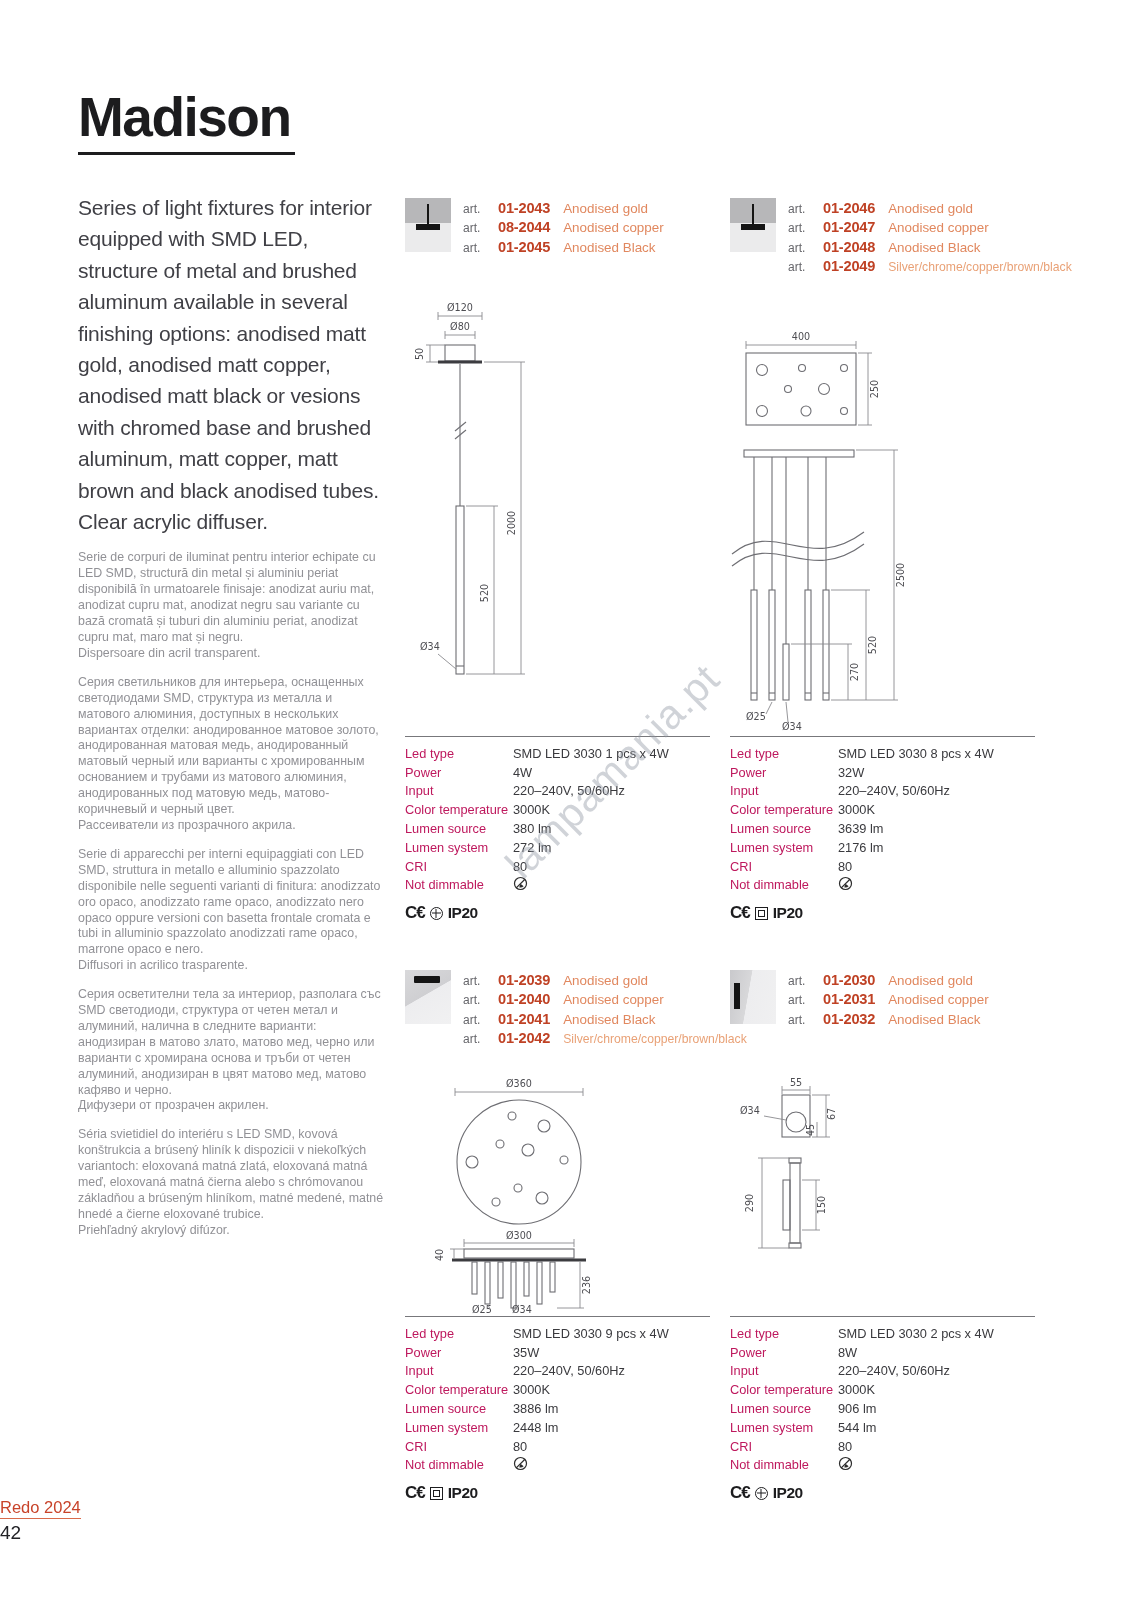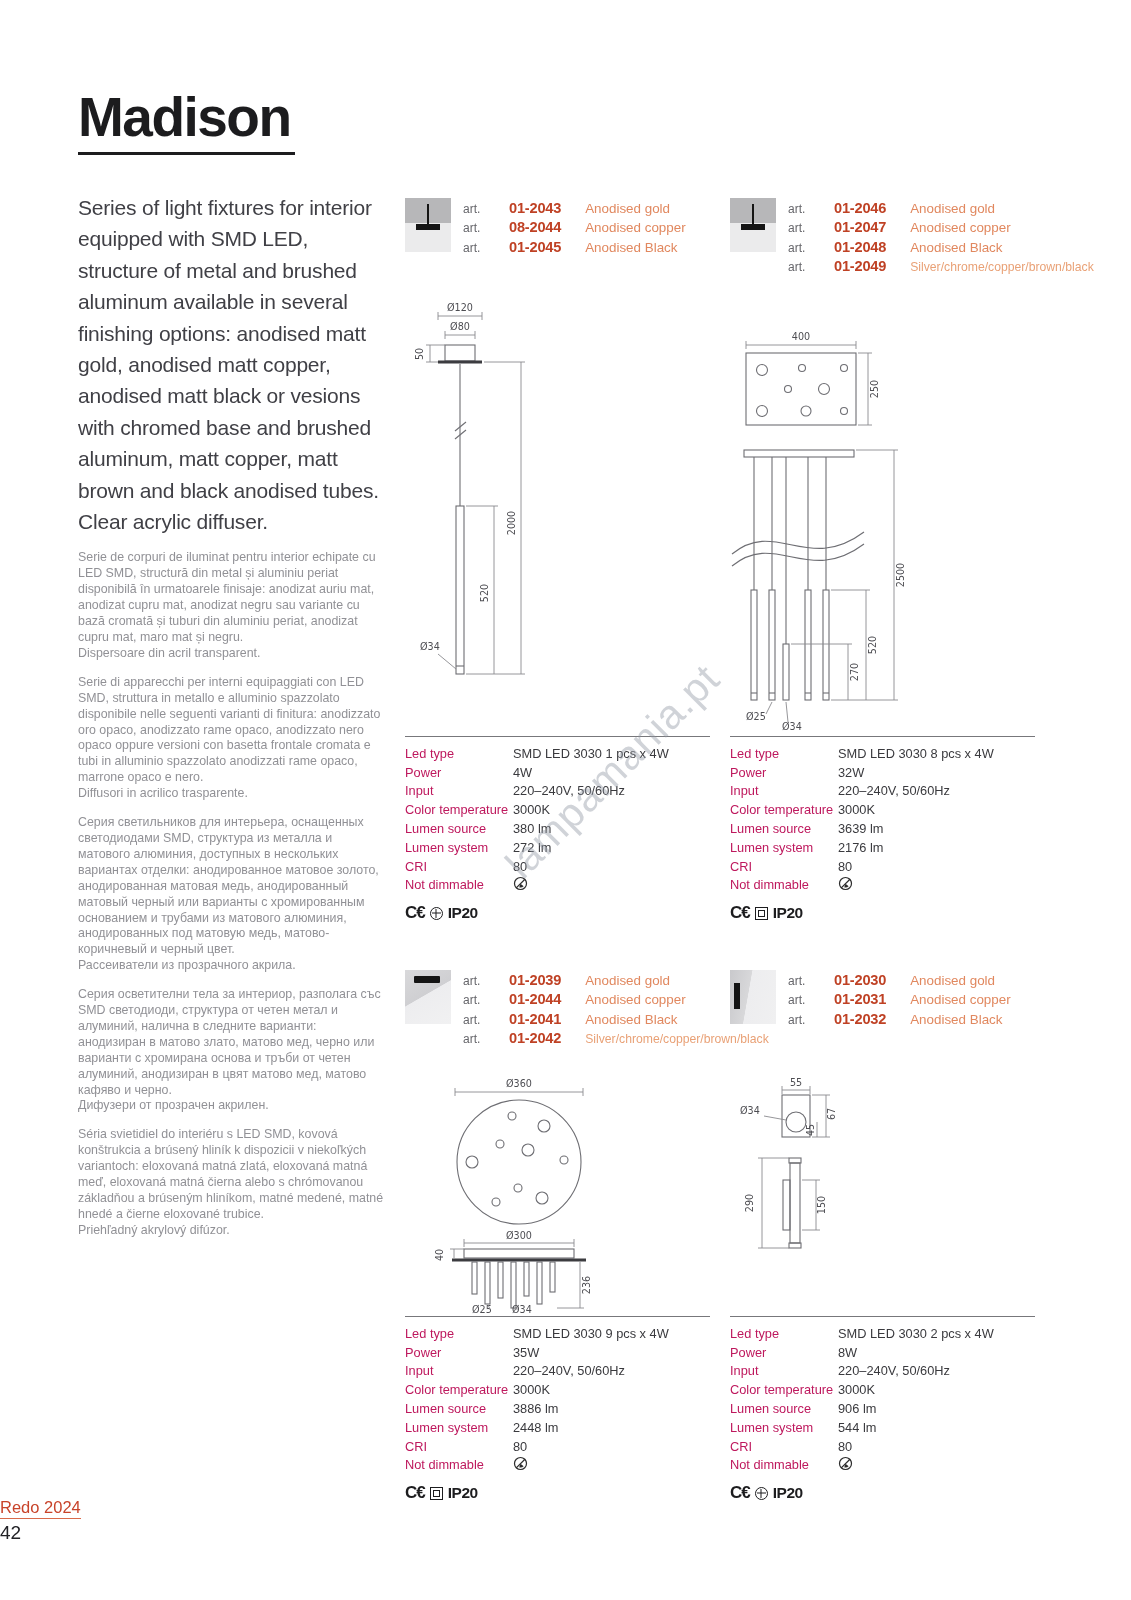--- a/index.html
+++ b/index.html
@@ -19,21 +19,21 @@
   .prod-header{position:absolute;display:flex;gap:12px;}
   .thumb{width:46px;height:54px;position:relative;flex:0 0 auto;}
   .thumb.pendant{background:linear-gradient(180deg,#b7b7b9 0%,#b7b7b9 47%,#ebebec 47%,#ebebec 100%);}
   .thumb.pendant::before{content:"";position:absolute;left:22px;top:6px;width:2px;height:21px;background:#141414;}
   .thumb.pendant::after{content:"";position:absolute;left:11px;top:26px;width:24px;height:6px;background:#141414;}
   .thumb.ceiling{background:linear-gradient(150deg,#d9d9db 0%,#cfcfd2 45%,#ededef 46%,#f1f1f2 100%);}
   .thumb.ceiling::before{content:"";position:absolute;left:9px;top:6px;width:26px;height:7px;background:#141414;border-radius:1px;}
   .thumb.wall{background:linear-gradient(100deg,#c9c9cc 0%,#d8d8da 40%,#ededef 41%,#f0f0f1 100%);}
   .thumb.wall::before{content:"";position:absolute;left:4px;top:13px;width:6px;height:26px;background:#141414;}
   .art-list{display:flex;flex-direction:column;justify-content:flex-start;padding-top:2px;}
-  .art-row{display:flex;align-items:baseline;gap:24px;height:19.3px;white-space:nowrap;}
+  .art-row{display:flex;align-items:baseline;gap:13px;height:19.3px;white-space:nowrap;}
   .art-lbl{font-size:12px;color:#66666b;width:22px;}
   .art-code{font-size:14.6px;font-weight:700;color:#bf4124;letter-spacing:-0.2px;}
   .art-finish{font-size:13.4px;color:#e1885f;}
   .art-finish.long{font-size:12.2px;color:#e9a176;}
 
   
   .spec-table{position:absolute;width:305px;border-top:1px solid #77777b;padding-top:7px;}
   .spec-row{display:flex;align-items:center;height:18.8px;}
   .spec-label{width:108px;font-size:12.8px;color:#be185d;flex:0 0 auto;}
   .spec-value{font-size:12.8px;color:#3a3a3e;}
@@ -68,24 +68,24 @@
 <body>
 
 <div class="page">
 
   <h1 class="title">Madison</h1>
 
   <div class="intro">
     <p class="intro-en">Series of light fixtures for interior equipped with SMD LED, structure of metal and brushed aluminum available in several finishing options: anodised matt gold, anodised matt copper, anodised matt black or vesions with chromed base and brushed aluminum, matt copper, matt brown and black anodised tubes. Clear acrylic diffuser.</p>
     <p class="intro-small">Serie de corpuri de iluminat pentru interior echipate cu LED SMD, structură din metal și aluminiu periat disponibilă în urmatoarele finisaje: anodizat auriu mat, anodizat cupru mat, anodizat negru sau variante cu bază cromată și tuburi din aluminiu periat, anodizat cupru mat, maro mat și negru.
 Dispersoare din acril transparent.</p>
+    <p class="intro-small">Серия светильников для интерьера, оснащенных светодиодами SMD, структура из металла и матового алюминия, доступных в нескольких вариантах отделки: анодированное матовое золото, анодированная матовая медь, анодированный матовый черный или варианты с хромированным основанием и трубами из матового алюминия, анодированных под матовую медь, матово-коричневый и черный цвет.
+Рассеиватели из прозрачного акрила.</p>
     <p class="intro-small">Serie di apparecchi per interni equipaggiati con LED SMD, struttura in metallo e alluminio spazzolato disponibile nelle seguenti varianti di finitura: anodizzato oro opaco, anodizzato rame opaco, anodizzato nero opaco oppure versioni con basetta frontale cromata e tubi in alluminio spazzolato anodizzati rame opaco, marrone opaco e nero.
 Diffusori in acrilico trasparente.</p>
-    <p class="intro-small">Серия светильников для интерьера, оснащенных светодиодами SMD, структура из металла и матового алюминия, доступных в нескольких вариантах отделки: анодированное матовое золото, анодированная матовая медь, анодированный матовый черный или варианты с хромированным основанием и трубами из матового алюминия, анодированных под матовую медь, матово-коричневый и черный цвет.
-Рассеиватели из прозрачного акрила.</p>
     <p class="intro-small">Серия осветителни тела за интериор, разполага със SMD светодиоди, структура от четен метал и алуминий, налична в следните варианти: анодизиран в матово злато, матово мед, черно или варианти с хромирана основа и тръби от четен алуминий, анодизиран в цвят матово мед, матово кафяво и черно.
 Дифузери от прозрачен акрилен.</p>
     <p class="intro-small">Séria svietidiel do interiéru s LED SMD, kovová konštrukcia a brúsený hliník k dispozicii v niekoľkých variantoch: eloxovaná matná zlatá, eloxovaná matná meď, eloxovaná matná čierna alebo s chrómovanou základňou a brúseným hliníkom, matné medené, matné hnedé a čierne eloxované trubice.
 Priehľadný akrylový difúzor.</p>
   </div>
 
   <div class="watermark">lampamania.pt</div>
 
   <div class="prod-header" style="left:405px;top:198px;">
     <div class="thumb pendant"></div>
@@ -322,21 +322,21 @@
   <div class="prod-header" style="left:405px;top:970px;">
     <div class="thumb ceiling"></div>
     <div class="art-list">
       <div class="art-row">
         <span class="art-lbl">art.</span>
         <span class="art-code">01-2039</span>
         <span class="art-finish">Anodised gold</span>
       </div>
       <div class="art-row">
         <span class="art-lbl">art.</span>
-        <span class="art-code">01-2044</span>
+        <span class="art-code">01-2040</span>
         <span class="art-finish">Anodised copper</span>
       </div>
       <div class="art-row">
         <span class="art-lbl">art.</span>
         <span class="art-code">01-2041</span>
         <span class="art-finish">Anodised Black</span>
       </div>
       <div class="art-row">
         <span class="art-lbl">art.</span>
         <span class="art-code">01-2042</span>

